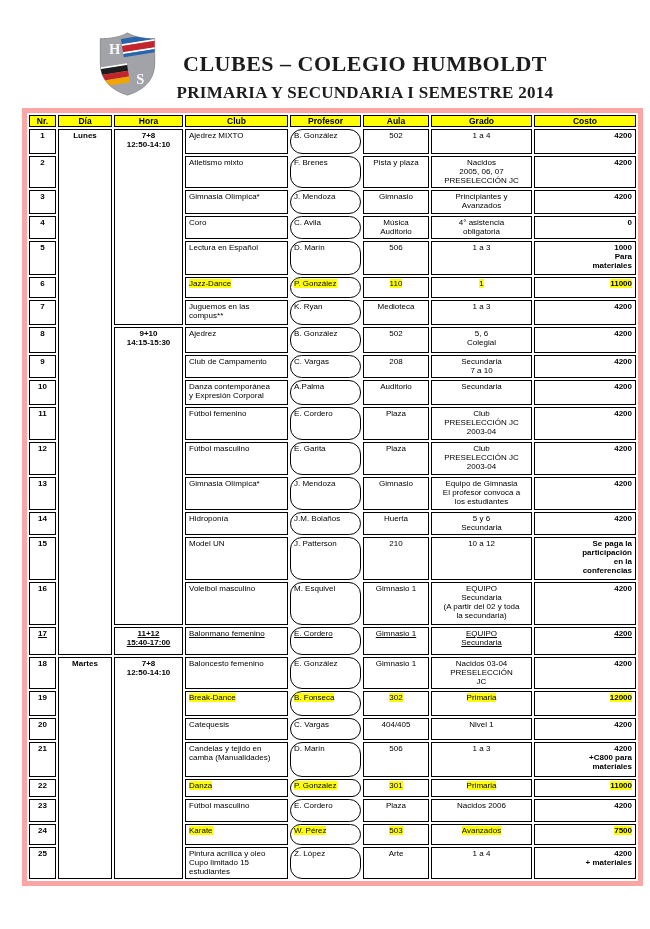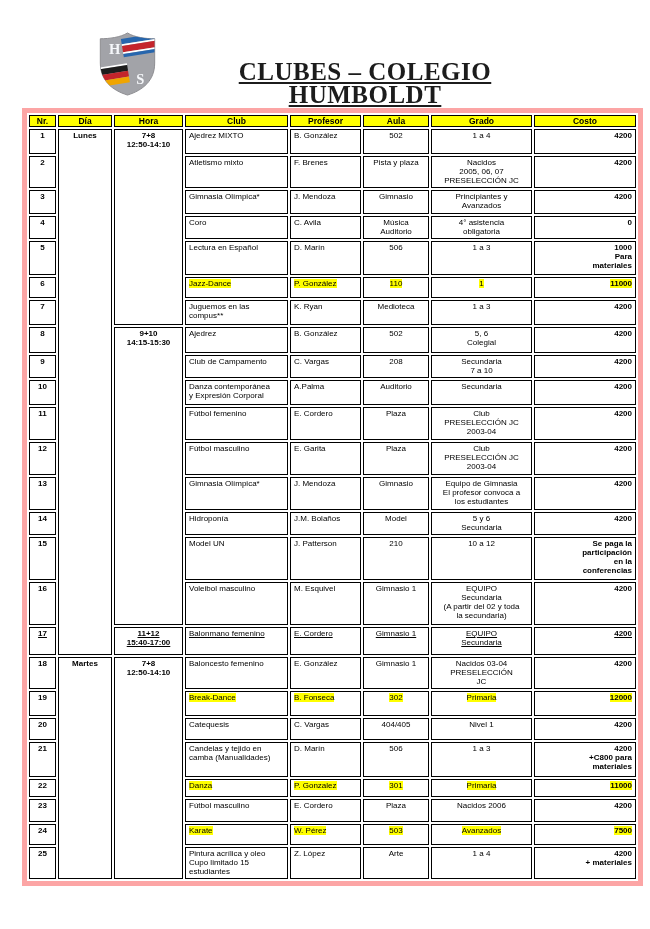--- a/index.html
+++ b/index.html
@@ -12,21 +12,21 @@
     overflow:hidden;
   }
   .doc-header { position:absolute; top:0; left:0; width:650px; height:104px; }
   .logo { position:absolute; left:95px; top:31px; width:65px; height:66px; }
   .titles {
     position:absolute; left:150px; top:44px; width:430px;
     text-align:center;
     font-family:"Liberation Serif", serif;
     color:#1c1c1c;
   }
-  .title-main  { margin:16px; font-size:25px; font-weight:bold; letter-spacing:0.5px; line-height:23px;text-decoration:underline; }
+  .title-main  { margin:8px; font-size:22px; font-weight:bold; letter-spacing:0.5px; line-height:23px; }
   .title-sub   { margin:1px 0 0 0; font-size:17px; font-weight:bold; letter-spacing:0.3px; line-height:19px; }
 
   table.sched {
     position:absolute; left:22px; top:108px;
     border-collapse:separate; border-spacing:2px;
     border:5px solid #fca5a5;
     table-layout:fixed;
     background:#fff;
   }
   table.sched th, table.sched td {
@@ -45,21 +45,21 @@
     font-size:8.5px; line-height:10px;
     padding:0 2px;
     height:11px;
   }
   .c-nr   { text-align:center; font-weight:bold; }
   .c-day, .c-hora {
     text-align:center; vertical-align:middle;
     font-weight:bold; font-size:9px; line-height:11px;
   }
   .c-club { text-align:left; }
-  .c-prof { text-align:left; }
+  .c-prof { text-align:left;border-radius:12px; }
   .c-aula { text-align:center; }
   .c-grado{ text-align:center; }
   .c-costo{ text-align:right; font-weight:bold; }
   .hl { background:#ffff00; }
   .logo text { font-family:"Liberation Serif", serif; font-weight:bold; }
 </style>
 </head>
 <body>
 
 <div class="page">
@@ -246,21 +246,21 @@
           <td class="c-aula">Gimnasio</td>
           <td class="c-grado">Equipo de Gimnasia
 El profesor convoca a
 los estudiantes</td>
           <td class="c-costo">4200</td>
         </tr>
         <tr style="height: 23px;">
           <td class="c-nr">14</td>
           <td class="c-club">Hidroponía</td>
           <td class="c-prof">J.M. Bolaños</td>
-          <td class="c-aula">Model</td>
+          <td class="c-aula">Huerta</td>
           <td class="c-grado">5 y 6
 Secundaria</td>
           <td class="c-costo">4200</td>
         </tr>
         <tr style="height: 43px;">
           <td class="c-nr">15</td>
           <td class="c-club">Model UN</td>
           <td class="c-prof">J. Patterson</td>
           <td class="c-aula">210</td>
           <td class="c-grado">10 a 12</td>

